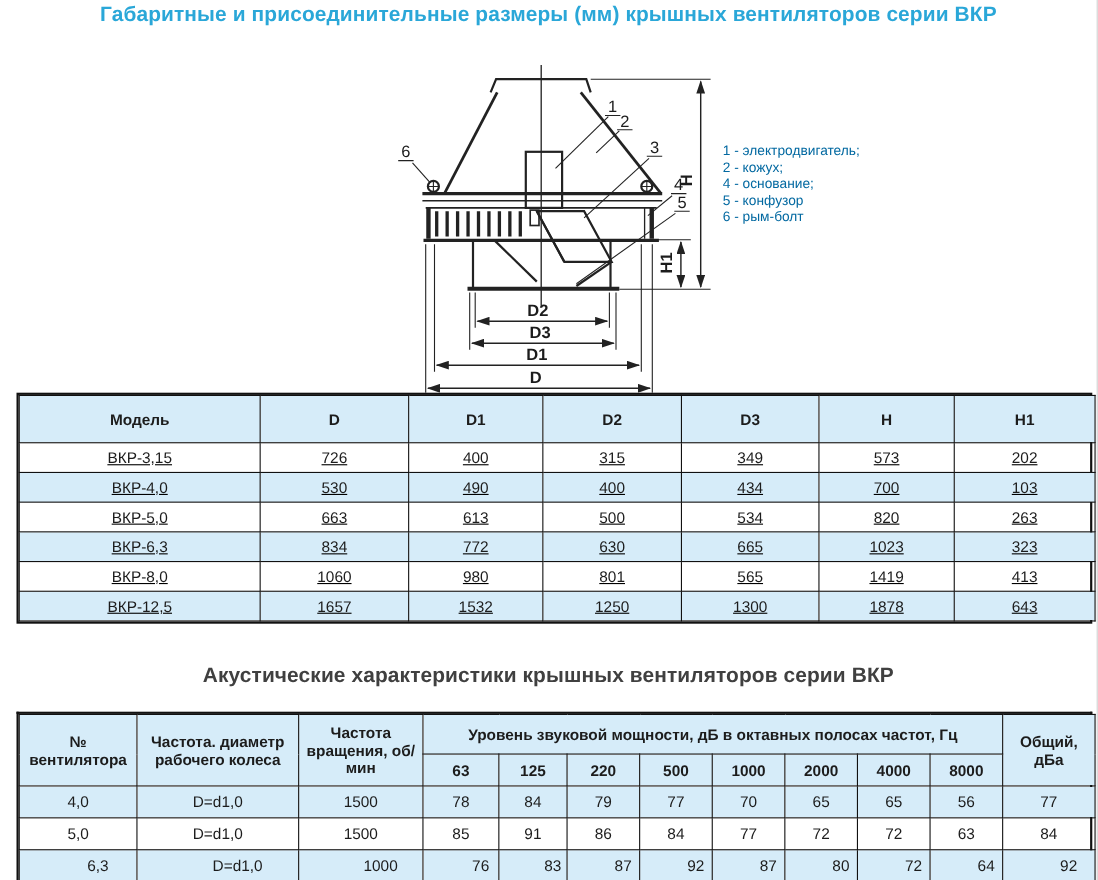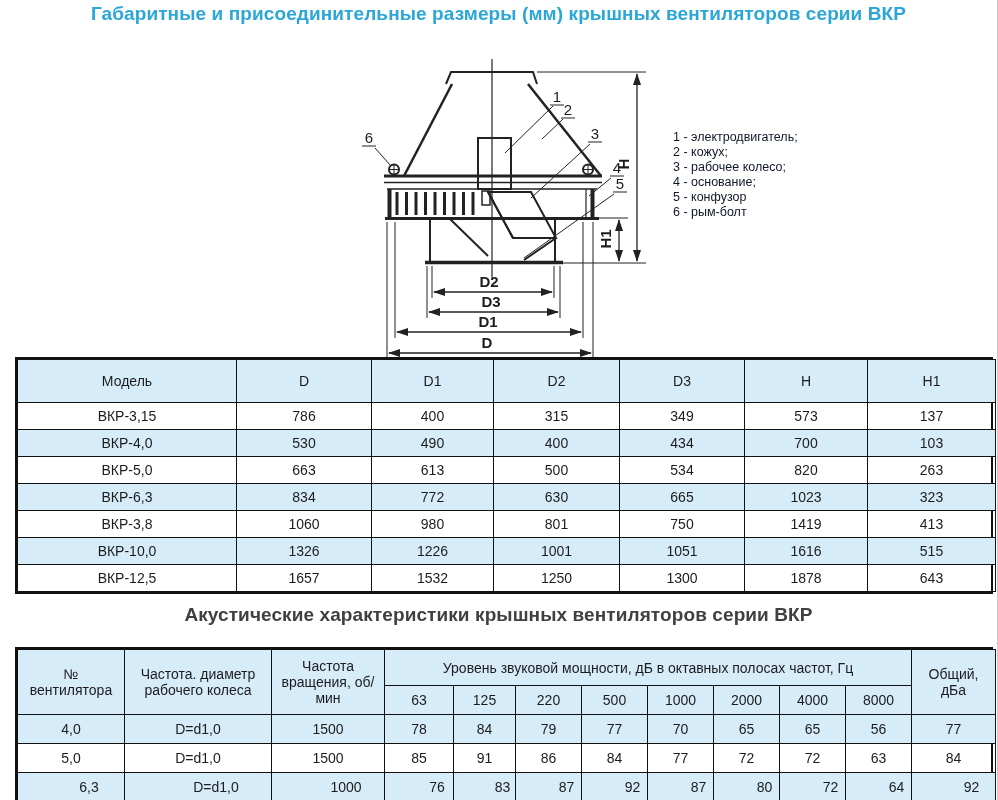--- a/index.html
+++ b/index.html
@@ -16,33 +16,33 @@
   .title-dimensions { top:3px; }
   .title-acoustic  { top:604px; }
 
   .figure { position:absolute; left:0; top:26px; width:998px; height:320px; }
   .fan-svg { position:absolute; left:340px; top:28px; }
   svg text { font-family:"Liberation Sans", sans-serif; fill:#1c1c1c; }
   .callout-num { font-size:15px; }
   .dim-label   { font-size:15px; font-weight:bold; }
 
   .legend { position:absolute; left:657px; top:104px; width:220px; }
-  .legend-line { font-size:12.5px; line-height:15px; color:#0f172a; white-space:nowrap;margin-left:16px; }
+  .legend-line { font-size:12.5px; line-height:15px; color:#0369a1; white-space:nowrap; }
 
   .twrap { position:absolute; left:15px; width:978px; border:2px solid #111; background:#fff; }
   .t1wrap { top:357px; }
   .t2wrap { top:647px; border-bottom:none; }
   table { border-collapse:collapse; width:100%; table-layout:fixed; }
   th, td {
     border:1px solid #111; text-align:center; vertical-align:middle;
     font-size:14px; color:#1c1c1c; padding:1px 3px; overflow:hidden;
   }
-  th { background:#d6ecf9; font-weight:normal; line-height:16px; }
+  th { background:#d6ecf9; font-weight:bold; line-height:16px; }
   .t1 thead tr { height:43px; }
-  .t1 tbody tr { height:27px; }
+  .t1 tbody tr { height:27px;text-decoration:underline; }
   .t1 tbody tr:nth-child(even) td { background:#d6ecf9; }
   .t2 thead tr.hrow1 { height:36px; }
   .t2 thead tr.hrow2 { height:29px; }
   .t2 tbody tr { height:29px; }
   .t2 tbody tr:nth-child(odd) td { background:#d6ecf9; }
   .t2 tbody tr:last-child td { border-bottom:none;padding-left:39px; }
   .t2 tbody tr:last-child td:nth-child(n+3) { border-bottom:1px solid #111; }
 </style>
 </head>
 <body>
@@ -167,21 +167,20 @@
         <text class="dim-label" x="488" y="301" text-anchor="middle">D1</text>
         <text class="dim-label" x="487" y="322" text-anchor="middle">D</text>
         <text class="dim-label" x="629" y="138" text-anchor="middle" transform="rotate(-90 629 138)">H</text>
         <text class="dim-label" x="611" y="213" text-anchor="middle" transform="rotate(-90 611 213)">H1</text>
       </g>
     </svg>
 
     <div class="legend">
         <div class="legend-line">1 - электродвигатель;</div>
         <div class="legend-line">2 - кожух;</div>
-        <div class="legend-line">3 - рабочее колесо;</div>
         <div class="legend-line">4 - основание;</div>
         <div class="legend-line">5 - конфузор</div>
         <div class="legend-line">6 - рым-болт</div>
       </div>
   </div>
 
   <div class="twrap t1wrap">
     <table class="t1">
       <colgroup>
         <col style="width:219px">
@@ -199,26 +198,26 @@
             <th>D1</th>
             <th>D2</th>
             <th>D3</th>
             <th>H</th>
             <th>H1</th>
           </tr>
       </thead>
       <tbody>
           <tr>
             <td>ВКР-3,15</td>
-            <td>786</td>
+            <td>726</td>
             <td>400</td>
             <td>315</td>
             <td>349</td>
             <td>573</td>
-            <td>137</td>
+            <td>202</td>
           </tr>
           <tr>
             <td>ВКР-4,0</td>
             <td>530</td>
             <td>490</td>
             <td>400</td>
             <td>434</td>
             <td>700</td>
             <td>103</td>
           </tr>
@@ -234,36 +233,27 @@
           <tr>
             <td>ВКР-6,3</td>
             <td>834</td>
             <td>772</td>
             <td>630</td>
             <td>665</td>
             <td>1023</td>
             <td>323</td>
           </tr>
           <tr>
-            <td>ВКР-3,8</td>
+            <td>ВКР-8,0</td>
             <td>1060</td>
             <td>980</td>
             <td>801</td>
-            <td>750</td>
+            <td>565</td>
             <td>1419</td>
             <td>413</td>
-          </tr>
-          <tr>
-            <td>ВКР-10,0</td>
-            <td>1326</td>
-            <td>1226</td>
-            <td>1001</td>
-            <td>1051</td>
-            <td>1616</td>
-            <td>515</td>
           </tr>
           <tr>
             <td>ВКР-12,5</td>
             <td>1657</td>
             <td>1532</td>
             <td>1250</td>
             <td>1300</td>
             <td>1878</td>
             <td>643</td>
           </tr>

